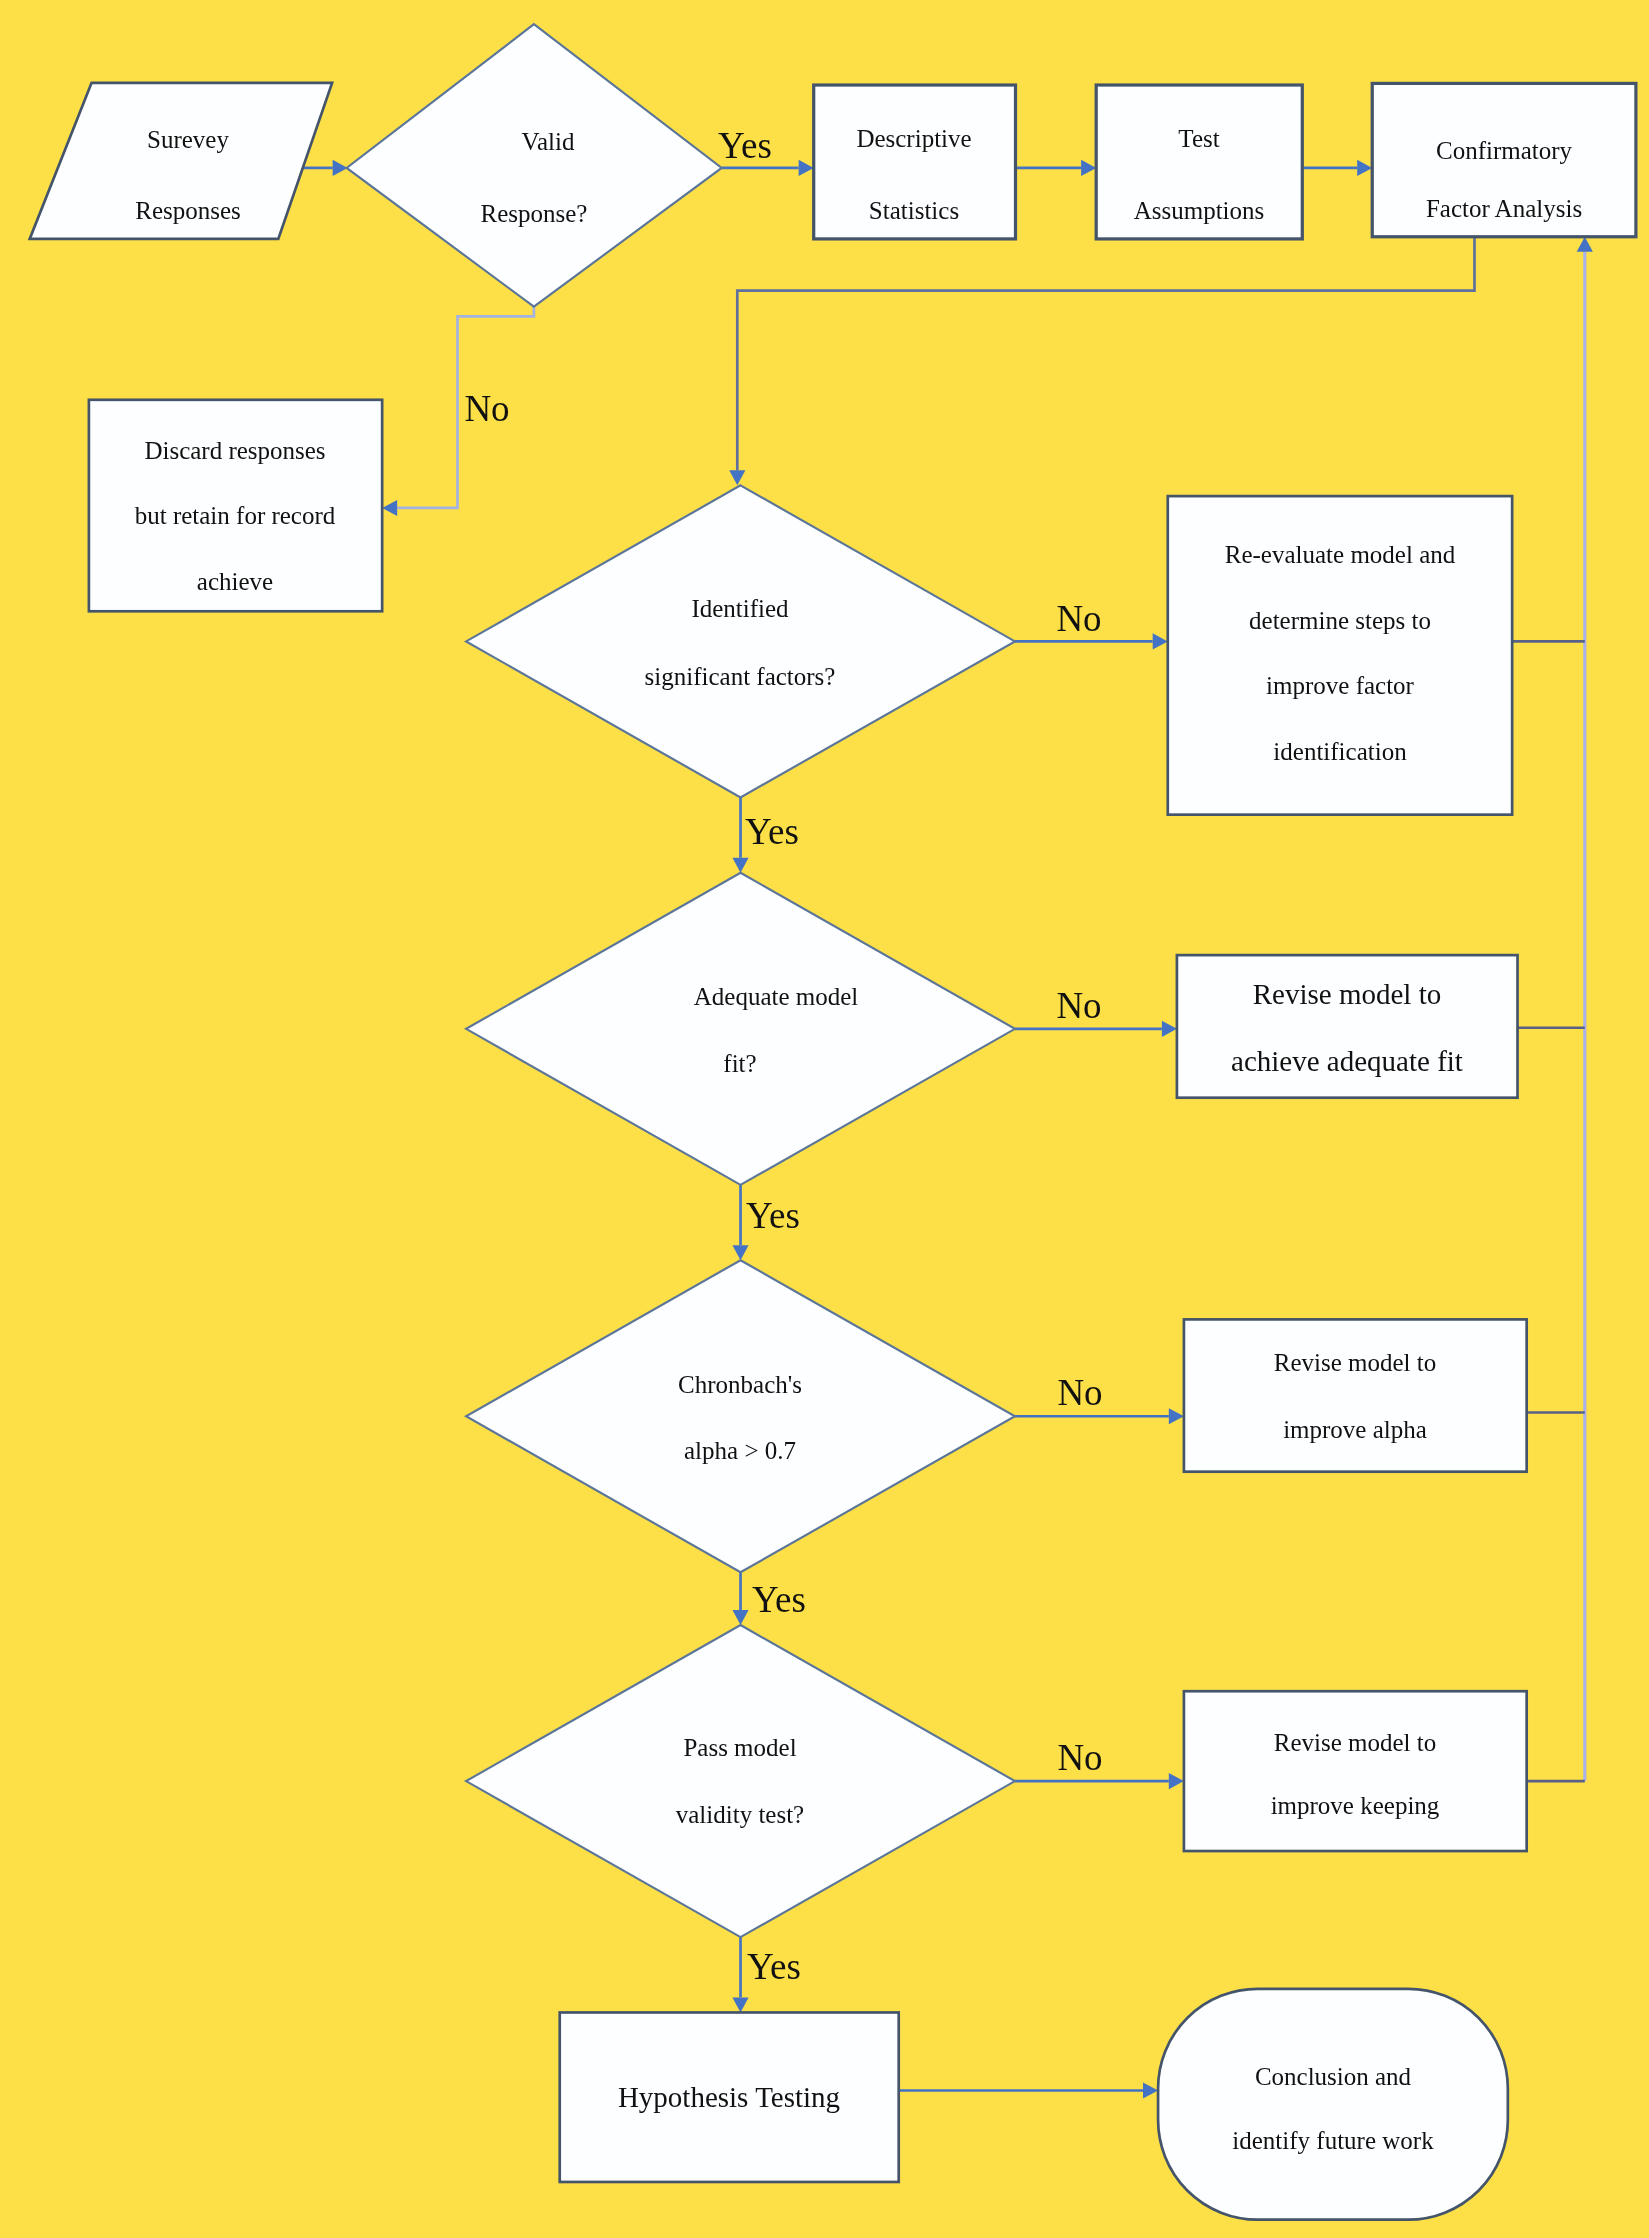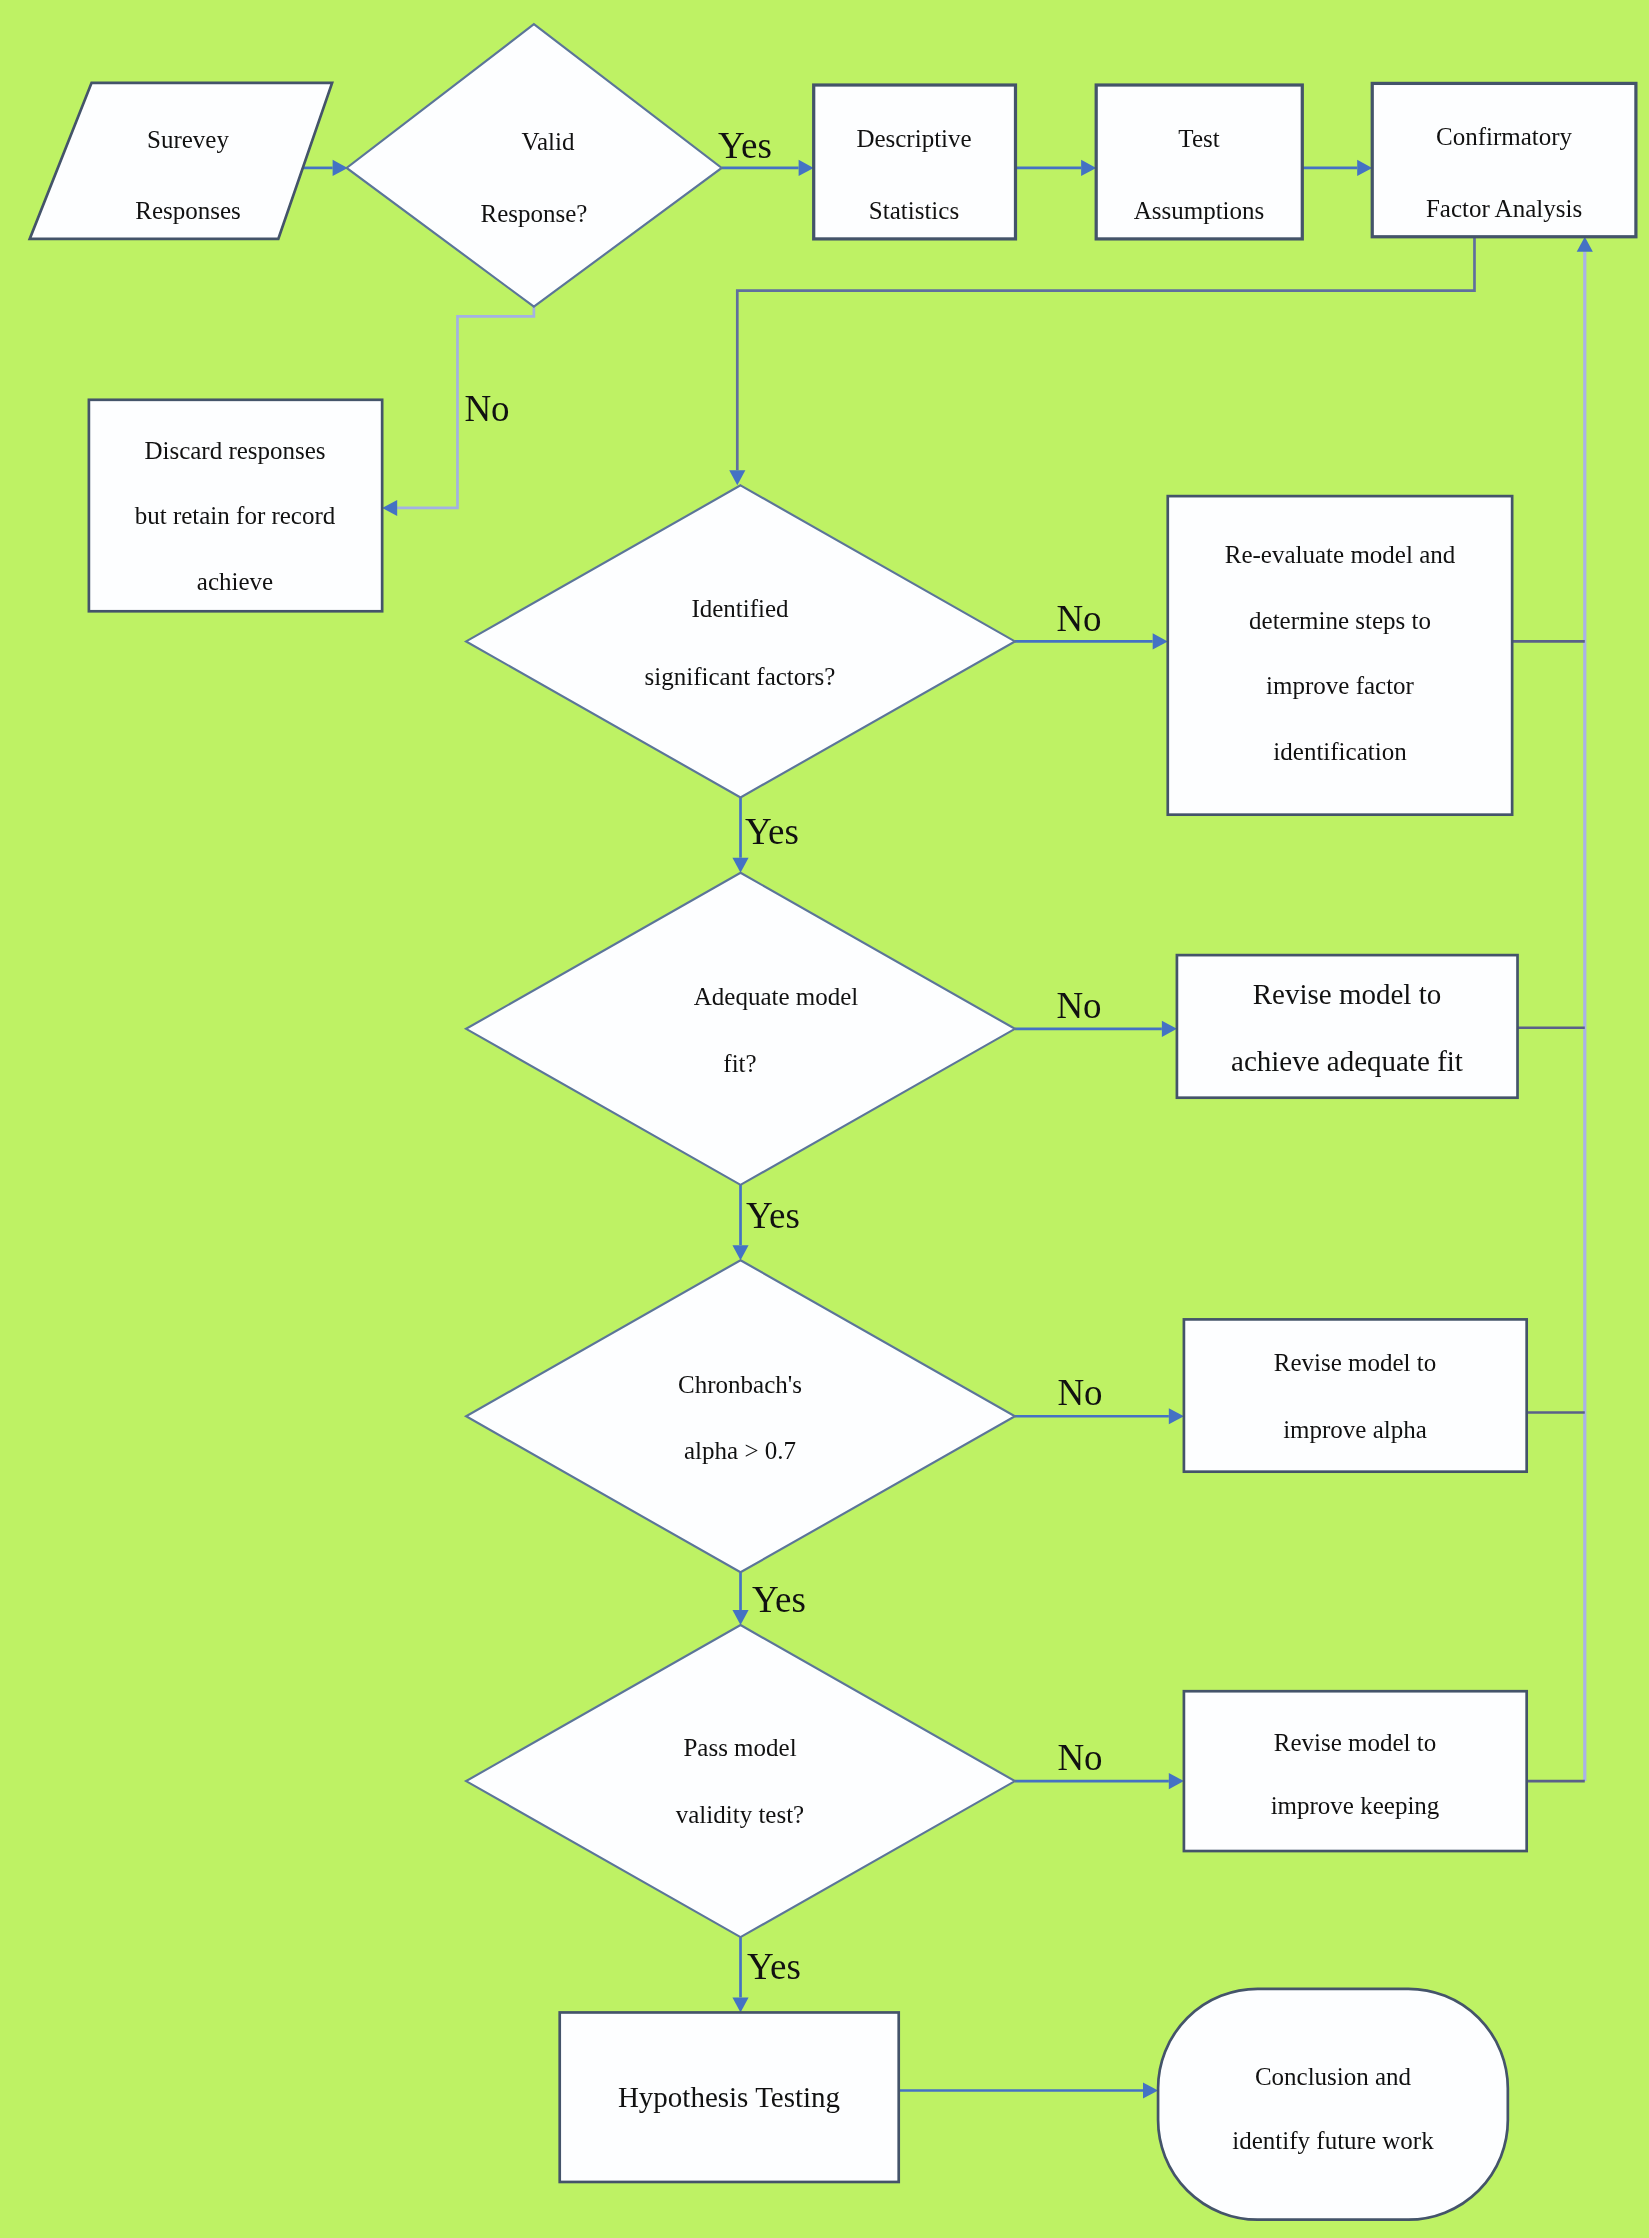--- a/index.html
+++ b/index.html
@@ -1,20 +1,20 @@
 <!DOCTYPE html>
 <html style="font-size:8.6px"><head>
 <meta charset="utf-8">
 <style>
   html,body{margin:0;padding:0;background:#ffffff;}
   .page{
     position:relative;
     width:1650px;
     height:2239px;
-    background:#bef264;
+    background:#fde047;
     font-family:"Liberation Serif","DejaVu Serif",serif;
     color:#111111;
     overflow:hidden;
   }
   .layer{position:absolute;left:0;top:0;}
   .t{
     position:absolute;
     transform:translate(-50%,-50%);
     white-space:nowrap;
     font-size:25px;
@@ -115,21 +115,21 @@
 
   <div class="t" style="left:548px;top:141px">Valid</div>
   <div class="t" style="left:534px;top:213px">Response?</div>
 
   <div class="t" style="left:914px;top:138px">Descriptive</div>
   <div class="t" style="left:914px;top:210px">Statistics</div>
 
   <div class="t" style="left:1199px;top:138px">Test</div>
   <div class="t" style="left:1199px;top:210px">Assumptions</div>
 
-  <div class="t" style="left:1504px;top:136px">Confirmatory</div>
+  <div class="t" style="left:1504px;top:150px">Confirmatory</div>
   <div class="t" style="left:1504px;top:208px">Factor Analysis</div>
 
   <div class="t" style="left:235px;top:450px">Discard responses</div>
   <div class="t" style="left:235px;top:515px">but retain for record</div>
   <div class="t" style="left:235px;top:581px">achieve</div>
 
   <div class="t" style="left:740px;top:608px">Identified</div>
   <div class="t" style="left:740px;top:676px">significant factors?</div>
 
   <div class="t" style="left:1340px;top:554px">Re-evaluate model and</div>

